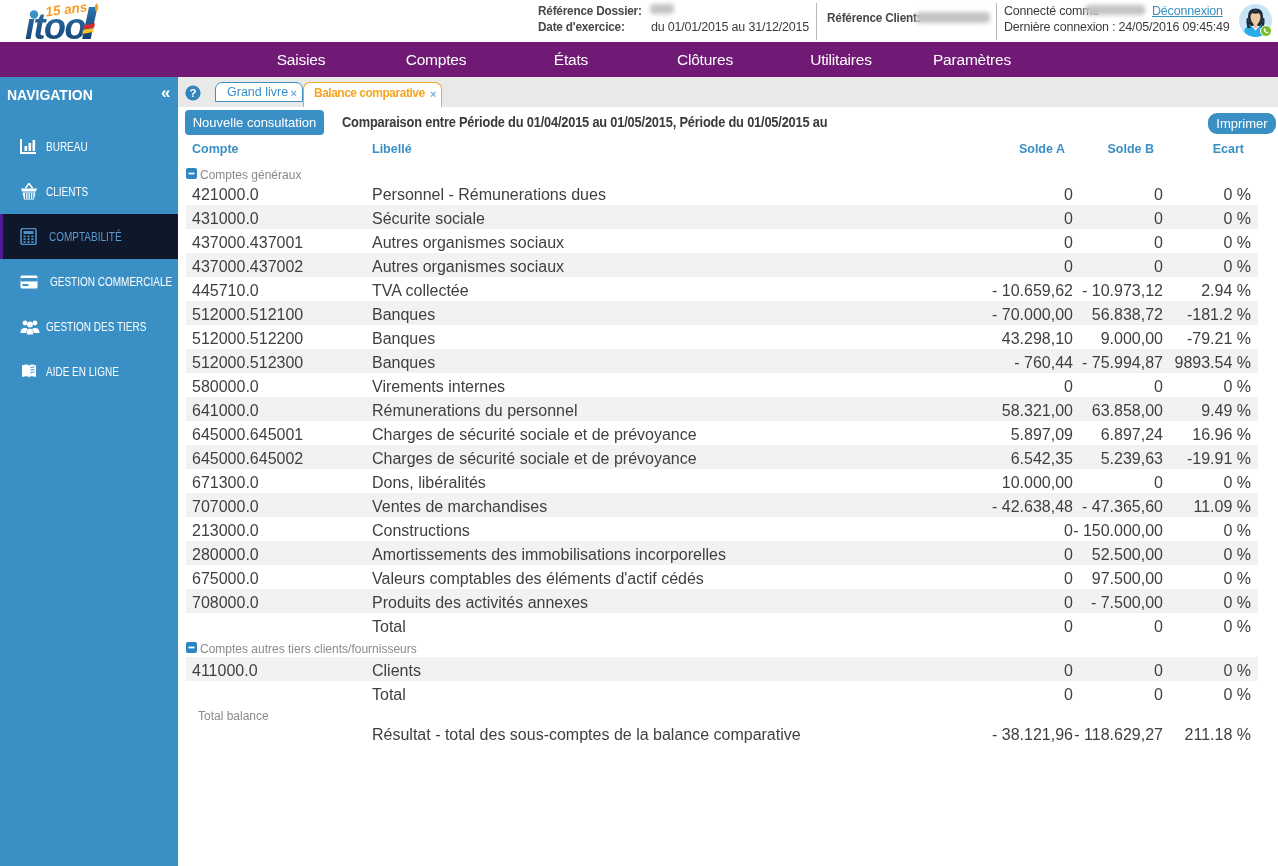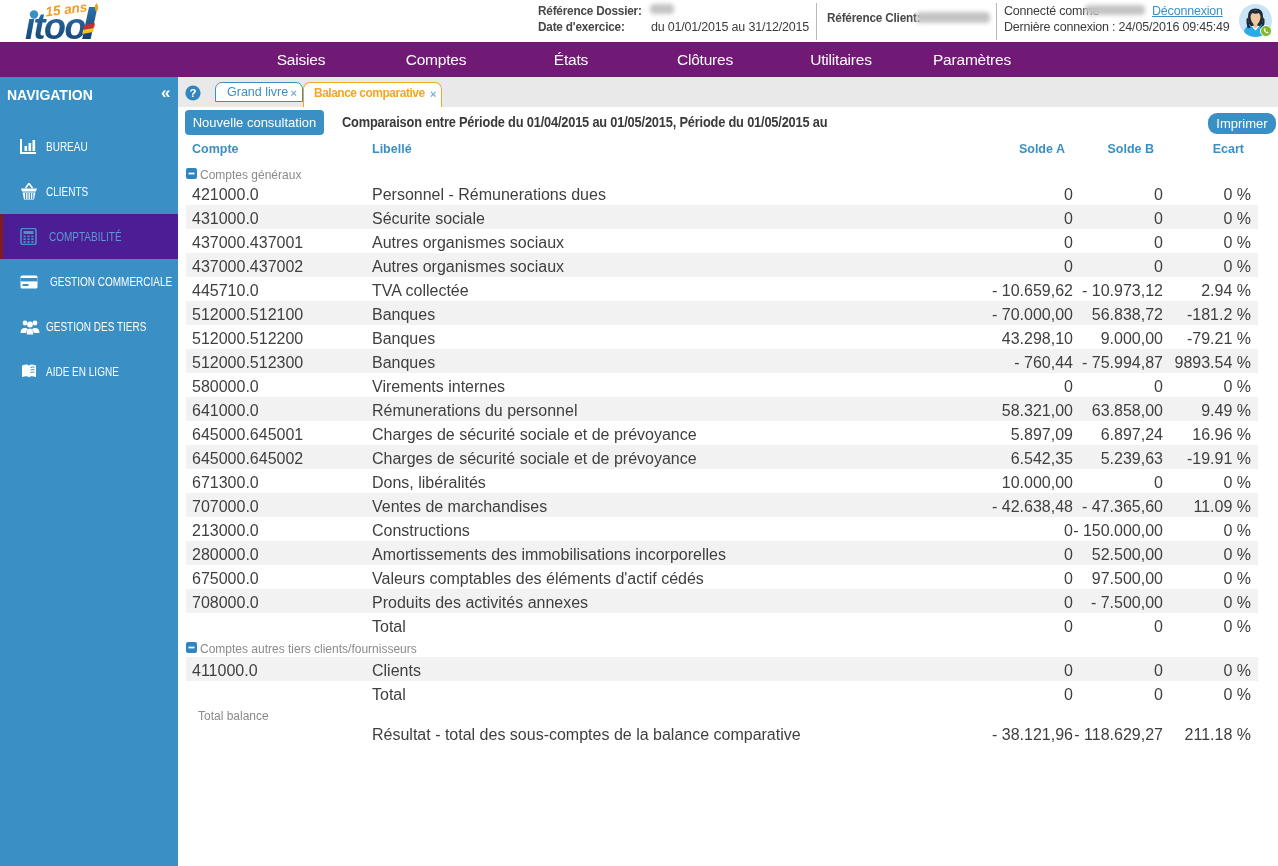--- a/index.html
+++ b/index.html
@@ -19,21 +19,21 @@
 #navbar { position:absolute; left:0; top:42px; width:1278px; height:35px; background:#701a75; }
 .navitem { position:absolute; top:0; height:35px; line-height:35px; color:#fdfdfd; font-size:15.5px; transform:translateX(-50%); letter-spacing:-0.2px; }
 
 
 #sidebar { position:absolute; left:0; top:77px; width:178px; height:789px; background:#3a90c5; }
 #navtitle { position:absolute; left:7px; top:10px; color:#fff; font-weight:bold; font-size:14px; white-space:nowrap; }
 #navchev { position:absolute; left:161px; top:6px; color:#fff; font-weight:bold; font-size:17px; }
 .sitem { position:absolute; left:0; width:178px; height:45px; }
 .sitem .txt { position:absolute; left:46px; top:16px; color:#fff; font-size:12.5px; transform:scaleX(0.8); transform-origin:left; white-space:nowrap; }
 .sitem svg { position:absolute; left:20px; top:14px; }
-.sitem.active { width:186px; background:#4c1d95; border-left:3px solid #7f1d1d; }
+.sitem.active { width:186px; background:#0f172a; border-left:3px solid #4c1d95; }
 .sitem.active .txt { color:#5b9bd0; }
 .sitem.active svg { left:17px; }
 
 
 #tabstrip { position:absolute; left:178px; top:77px; width:1100px; height:30px; background:#e9e9e9; }
 .tab { position:absolute; top:5px; height:21px; background:#fff; border-radius:7px 7px 0 0; font-size:12.5px; line-height:19px; }
 .tab .x { position:absolute; font-size:11px; color:#76b0d8; font-weight:bold; top:1px; }
 
 
 #content { position:absolute; left:178px; top:107px; width:1100px; height:759px; background:#fff; }

